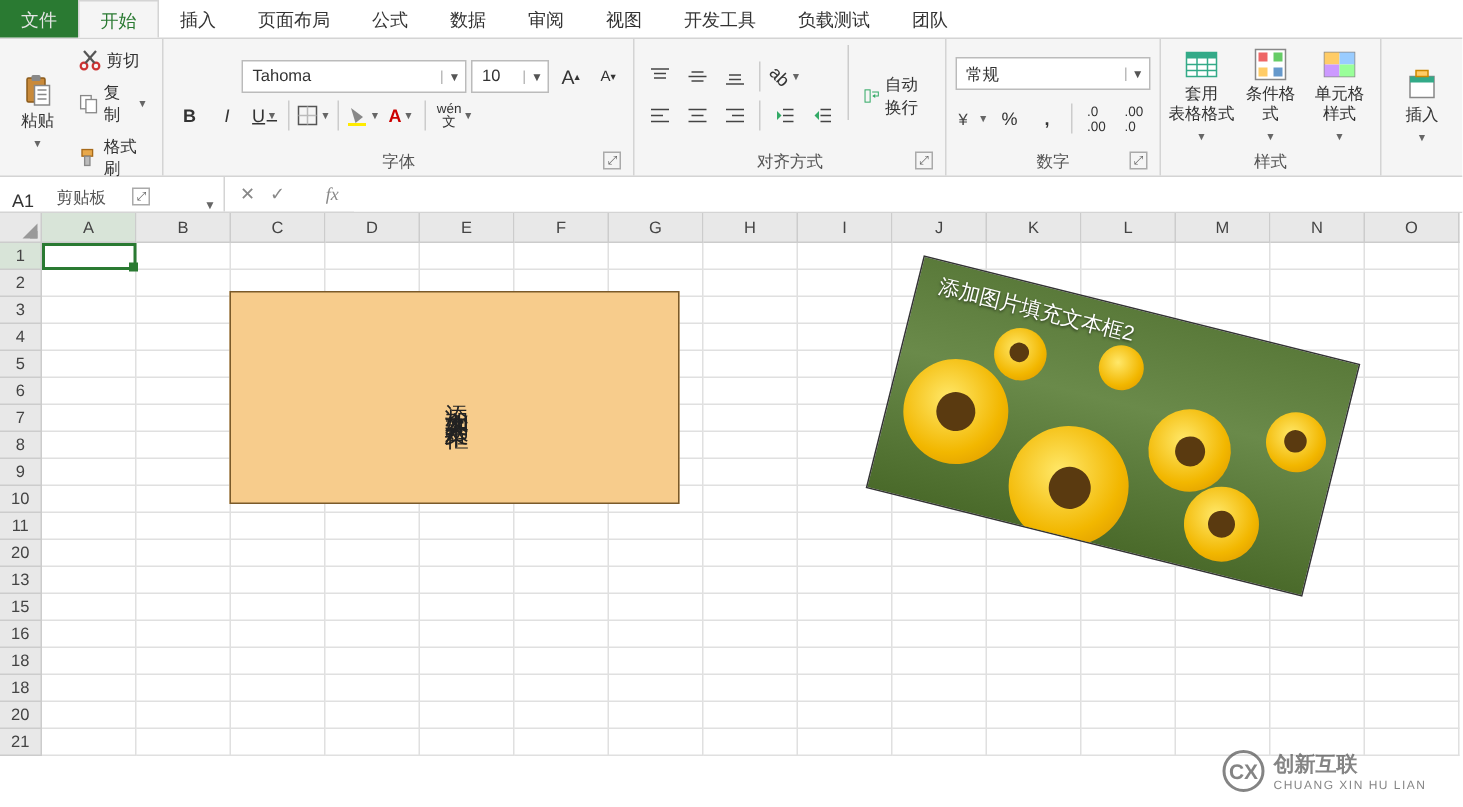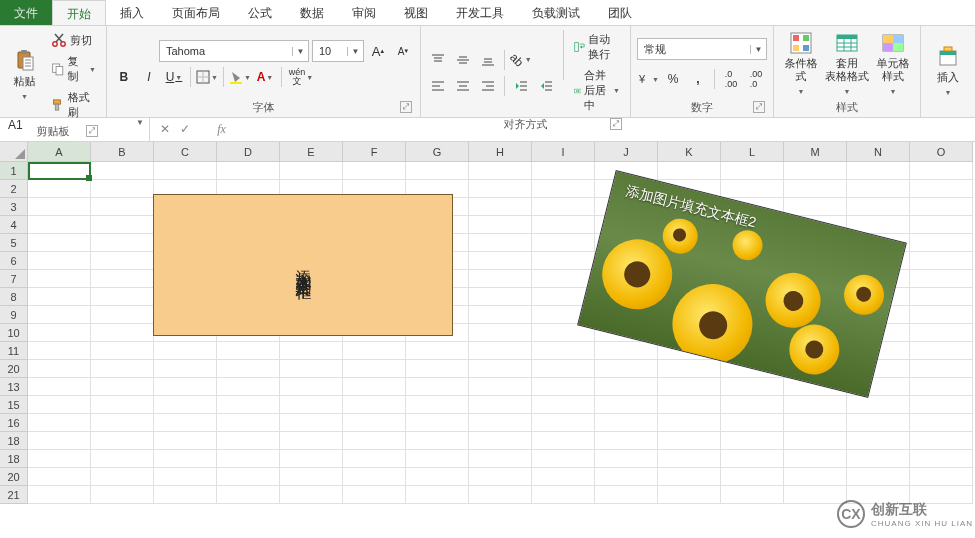--- a/index.html
+++ b/index.html
@@ -33,21 +33,21 @@
 .font-combo { width: 150px; margin-left: 46px; }
 .size-combo { width: 52px; }
 .nf-combo { width: 130px; }
 
 .ibtn { width: 22px; height: 22px; display: flex; align-items: center; justify-content: center; cursor: pointer; font-size: 12px; }
 .ibtn .dd { font-size: 7px; margin-left: 1px; color: #666; }
 .sep { width: 1px; height: 20px; background: #ccc; margin: 0 2px; }
 
 
 .fbar { display: flex; align-items: center; border-bottom: 1px solid #d4d4d4; height: 24px; background: #fff; }
-.namebox { display: flex; align-items: flex-start; width: 150px; border-right: 1px solid #d4d4d4; height: 100%; }
+.namebox { display: flex; align-items: flex-end; width: 150px; border-right: 1px solid #d4d4d4; height: 100%; }
 .namebox .val { flex: 1; padding: 0 8px; }
 .namebox .arr { width: 18px; text-align: center; font-size: 8px; color: #666; }
 .fbar-btns { display: flex; gap: 10px; padding: 0 10px; color: #888; }
 .fx { font-style: italic; font-family: serif; margin-left: 17px; }
 .formula-input { flex: 1; height: 100%; border: none; outline: none; padding: 0 6px; }
 
 
 .grid-wrap { position: relative; }
 .colhdrs { display: flex; height: 20px; }
 .corner { width: 28px; background: #e8e8e8; border-right: 1px solid #ccc; border-bottom: 1px solid #ccc; position: relative; }
@@ -68,21 +68,21 @@
 
 .shape2wrap { position: absolute; left: 592px; top: 62px; width: 300px; height: 160px; transform: rotate(14deg); transform-origin: center; }
 .shape2 { width: 100%; height: 100%; border: 1px solid #333; position: relative; overflow: hidden; background: linear-gradient(180deg, #5a7a3a 0%, #6a8a4a 40%, #4a6a2a 100%); }
 .flowers { position: absolute; inset: 0; }
 .flower { position: absolute; border-radius: 50%; }
 .f-y { background: radial-gradient(circle at 40% 40%, #ffe86a, #f2b700 60%, #d68f00); }
 .f-c { background: #5a3a10; border-radius: 50%; }
 .shape2 .label { position: absolute; top: 8px; left: 14px; color: #fff; font-size: 14px; text-shadow: 0 1px 2px rgba(0,0,0,0.6); }
 
 
-.watermark { position: fixed; right: 2px; bottom: 10px; display: flex; align-items: center; gap: 6px; opacity: 0.6; justify-content: space-between; }
+.watermark { position: fixed; right: 24px; bottom: 10px; display: flex; align-items: center; gap: 6px; opacity: 0.6; justify-content: space-between; }
 .wm-logo { width: 28px; height: 28px; border-radius: 50%; border: 2px solid #333; display: flex; align-items: center; justify-content: center; font-weight: bold; font-size: 14px; }
 .wm-text { font-size: 14px; font-weight: bold; }
 .wm-sub { font-size: 8px; letter-spacing: 1px; }
 
 svg { display: block; }
 </style>
 </head>
 <body>
 
 <div class="tabbar">
@@ -284,29 +284,20 @@
       <div class="sep" style="height:50px"></div>
       <div class="col">
         <div class="smbtn">
           <svg class="ic" viewBox="0 0 16 16">
               <rect x="1" y="2" width="5" height="12" fill="none" stroke="#3a6"></rect>
               <path d="M8 4 h6 v4 h-3" fill="none" stroke="#3a6"></path>
               <polygon points="11,6 11,10 8,8" fill="#3a6"></polygon>
             </svg>
           <span>自动换行</span>
         </div>
-        <div class="smbtn">
-          <svg class="ic" viewBox="0 0 16 16">
-              <rect x="1" y="4" width="14" height="8" fill="none" stroke="#3a6"></rect>
-              <polygon points="4,8 7,5 7,11" fill="#3a6"></polygon>
-              <polygon points="12,8 9,5 9,11" fill="#3a6"></polygon>
-            </svg>
-          <span>合并后居中</span>
-          <span style="font-size:7px;color:#666">▼</span>
-        </div>
       </div>
     </div>
     <div class="group-label">
       <span>对齐方式</span>
       <div class="group-launcher">⤢</div>
     </div>
   </div>
 
   <div class="group">
     <div class="group-body col" style="gap:8px">
@@ -333,40 +324,40 @@
     <div class="group-label">
       <span>数字</span>
       <div class="group-launcher">⤢</div>
     </div>
   </div>
 
   <div class="group">
     <div class="group-body">
       <div class="bigbtn">
         <svg class="ic" viewBox="0 0 24 24">
-            <rect x="2" y="2" width="20" height="20" fill="#fff" stroke="#888"></rect>
-            <rect x="4" y="4" width="6" height="6" fill="#e66"></rect>
-            <rect x="14" y="4" width="6" height="6" fill="#6c6"></rect>
-            <rect x="4" y="14" width="6" height="6" fill="#fc6"></rect>
-            <rect x="14" y="14" width="6" height="6" fill="#69c"></rect>
-          </svg>
-        <span>条件格式</span>
-          <span style="font-size:7px;color:#666">▼</span>
-      </div>
-      <div class="bigbtn">
-        <svg class="ic" viewBox="0 0 24 24">
             <rect x="2" y="4" width="20" height="16" fill="#fff" stroke="#3a8"></rect>
             <rect x="2" y="4" width="20" height="4" fill="#3a8"></rect>
             <line x1="2" y1="12" x2="22" y2="12" stroke="#3a8"></line>
             <line x1="2" y1="16" x2="22" y2="16" stroke="#3a8"></line>
             <line x1="9" y1="4" x2="9" y2="20" stroke="#3a8"></line>
             <line x1="16" y1="4" x2="16" y2="20" stroke="#3a8"></line>
           </svg>
         <span style="white-space:pre">套用
 表格格式</span>
+          <span style="font-size:7px;color:#666">▼</span>
+      </div>
+      <div class="bigbtn">
+        <svg class="ic" viewBox="0 0 24 24">
+            <rect x="2" y="2" width="20" height="20" fill="#fff" stroke="#888"></rect>
+            <rect x="4" y="4" width="6" height="6" fill="#e66"></rect>
+            <rect x="14" y="4" width="6" height="6" fill="#6c6"></rect>
+            <rect x="4" y="14" width="6" height="6" fill="#fc6"></rect>
+            <rect x="14" y="14" width="6" height="6" fill="#69c"></rect>
+          </svg>
+        <span>条件格式</span>
           <span style="font-size:7px;color:#666">▼</span>
       </div>
       <div class="bigbtn">
         <svg class="ic" viewBox="0 0 24 24">
             <rect x="2" y="4" width="20" height="16" fill="#fff" stroke="#888"></rect>
             <rect x="2" y="4" width="10" height="8" fill="#fc6"></rect>
             <rect x="12" y="4" width="10" height="8" fill="#9cf"></rect>
             <rect x="2" y="12" width="10" height="8" fill="#c9f"></rect>
             <rect x="12" y="12" width="10" height="8" fill="#9f9"></rect>
           </svg>

